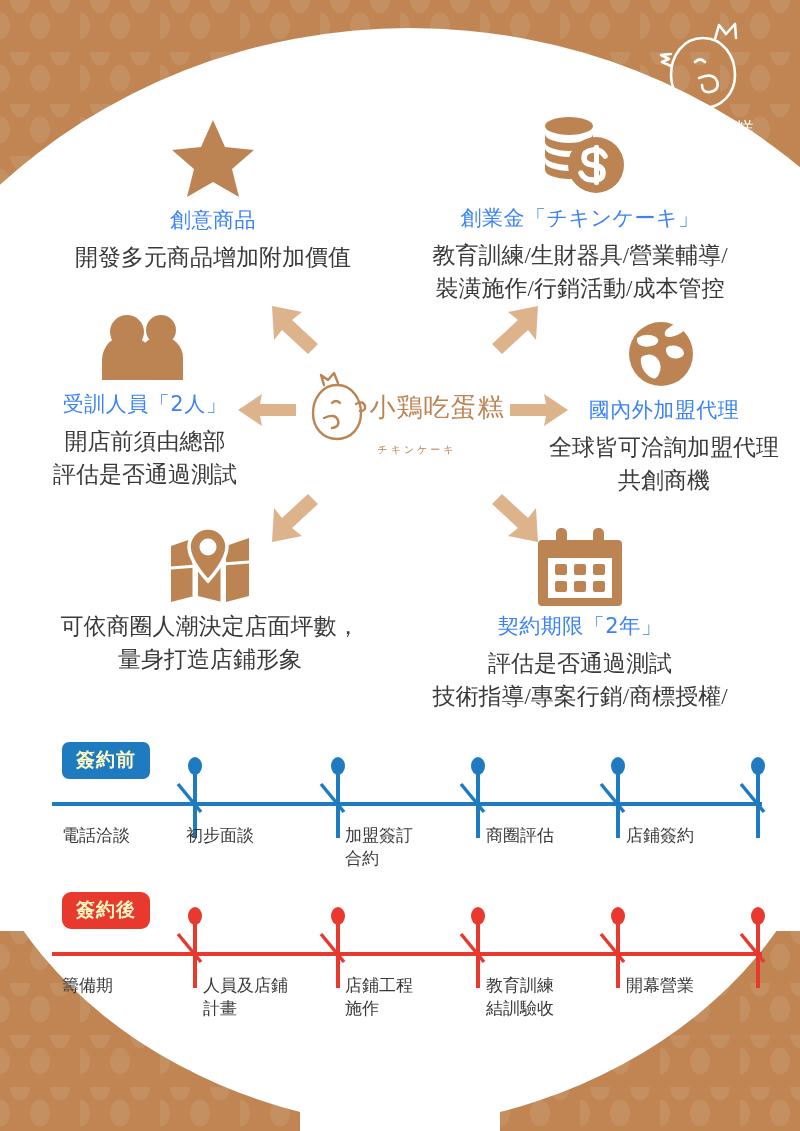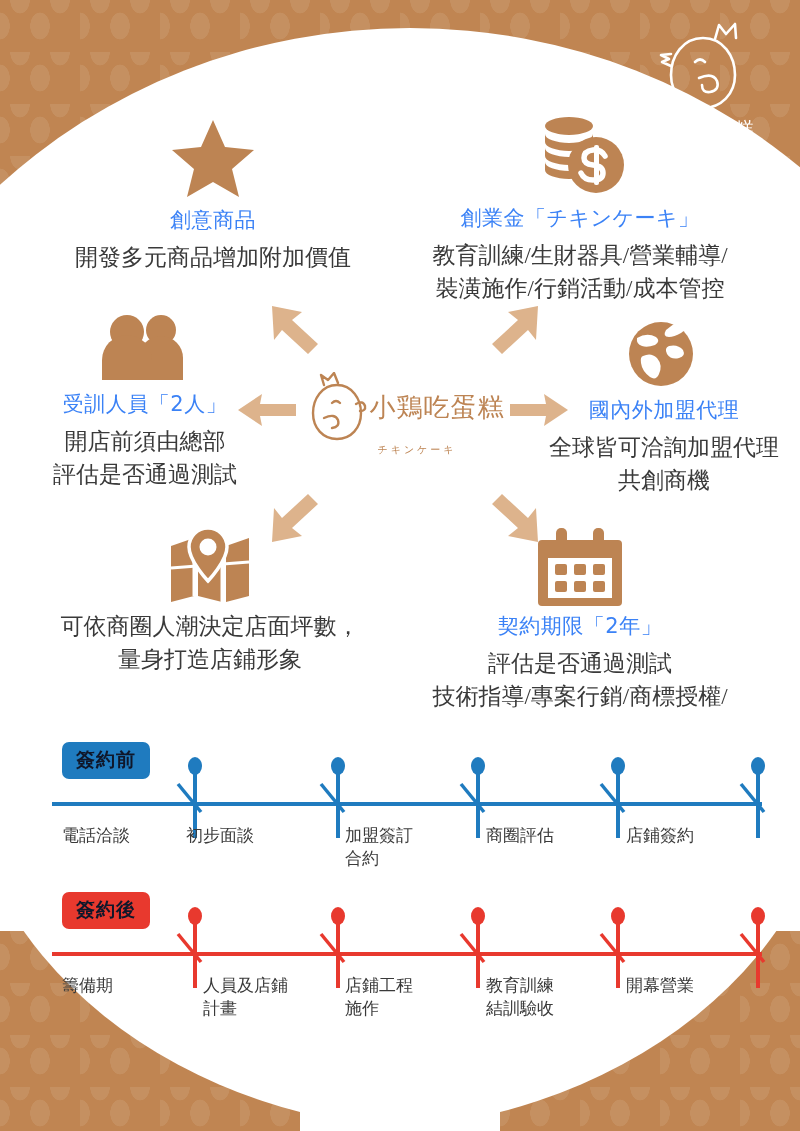--- a/index.html
+++ b/index.html
@@ -161,29 +161,29 @@
   
   .timeline { position: absolute; left: 0; width: 800px; }
   #timeline-before { top: 742px; height: 150px; }
   #timeline-after  { top: 892px; height: 160px; }
 
   .tl-badge {
     position: absolute;
     left: 62px; top: 0;
     padding: 5px 14px 6px 14px;
     border-radius: 7px;
-    color: #0f172a;
+    color: #fef9c3;
     font-size: 19px;
     font-weight: 700;
     letter-spacing: 1px;
     font-family: "DejaVu Sans", sans-serif;
     z-index: 3;
   }
   #badge-before { background: #1f7bbf; }
-  #badge-after  { background: #e8392e; }
+  #badge-after  { background: #e8392e; border-radius: 9px; }
 
   .tl-svg { position: absolute; left: 0; top: 0; }
 
   .tl-label {
     position: absolute;
     text-align: left;
     font-size: 17px;
     line-height: 1.35;
     color: #3a3a3a;
     white-space: pre-line;

